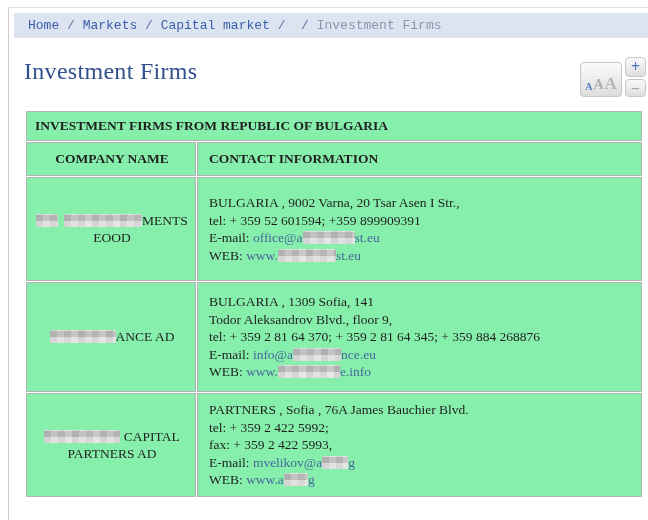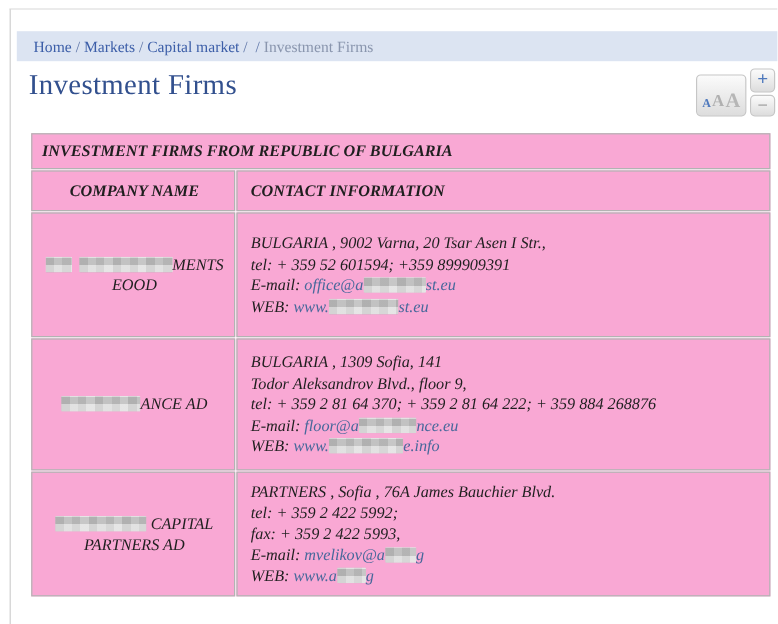--- a/index.html
+++ b/index.html
@@ -13,26 +13,27 @@
   }
   
   .frame {
     position:absolute; left:8px; top:7px; right:0; bottom:-4px;
     border-left:1px solid #cfcfcf;
     border-top:1px solid #dedede;
     pointer-events:none;
   }
   
   .breadcrumb {
-    position:absolute; left:14px; top:26px; right:0; height:25px;
+    position:absolute; left:14px; top:13px; right:0; height:25px;
     background:#dce4f2;
     display:flex; align-items:center;
     padding-left:14px;
     font-size:13px;
     white-space:pre;
+    font-family:Liberation Mono, monospace;
   }
   .breadcrumb a { text-decoration:none; color:#3c5ea8; cursor:pointer; }
   .breadcrumb .sep { color:#5f76a8; }
   .breadcrumb .current { color:#8a96ae; }
   
   .page-title {
     position:absolute; left:24px; top:58px;
     font-size:24px; font-weight:normal; color:#32508e;
     letter-spacing:0.3px;
   }
@@ -65,25 +66,24 @@
   }
   
   .table-wrap { position:absolute; left:25px; top:110px; width:618px; }
   table {
     width:100%;
     border-collapse:separate;
     border-spacing:1px;
   }
   td {
     border:1px solid #b3b3b3;
-    background:#f9a8d4;
+    background:#86efac;
     vertical-align:middle;
     font-size:13.5px;
     line-height:17.5px;
-    font-style:italic;
   }
   tr.caption-row td { height:30px; font-weight:bold; padding:2px 6px 2px 8px; font-size:13.5px; }
   tr.head-row td   { height:34px; font-weight:bold; }
   td.col-company { width:170px; padding:6px 6px 6px 8px;text-align:center; }
   td.col-contact { padding:6px 24px 6px 11px; }
   tbody.rows tr:nth-child(1) td { height:104px; }
   tbody.rows tr:nth-child(2) td { height:110px; }
   tbody.rows tr:nth-child(3) td { height:104px; }
   .line { white-space:pre-wrap; }
   .lnk { color:#47689b; cursor:pointer; }
@@ -141,22 +141,22 @@
             <div class="line"><span>WEB: </span><span class="lnk">www.</span><span class="rd" style="width: 58px;"></span><span class="lnk">st.eu</span></div>
           </td>
         </tr>
         <tr>
           <td class="col-company">
             <div class="line"><span class="rd" style="width: 66px;"></span><span>ANCE AD</span></div>
           </td>
           <td class="col-contact">
             <div class="line"><span>BULGARIA , 1309 Sofia, 141</span></div>
             <div class="line"><span>Todor Aleksandrov Blvd., floor 9,</span></div>
-            <div class="line"><span>tel: + 359 2 81 64 370; + 359 2 81 64 222; + 359 884 268876</span></div>
-            <div class="line"><span>E-mail: </span><span class="lnk">floor@a</span><span class="rd" style="width: 48px;"></span><span class="lnk">nce.eu</span></div>
+            <div class="line"><span>tel: + 359 2 81 64 370; + 359 2 81 64 345; + 359 884 268876</span></div>
+            <div class="line"><span>E-mail: </span><span class="lnk">info@a</span><span class="rd" style="width: 48px;"></span><span class="lnk">nce.eu</span></div>
             <div class="line"><span>WEB: </span><span class="lnk">www.</span><span class="rd" style="width: 62px;"></span><span class="lnk">e.info</span></div>
           </td>
         </tr>
         <tr>
           <td class="col-company">
             <div class="line"><span class="rd" style="width: 76px;"></span><span> CAPITAL</span></div>
             <div class="line"><span>PARTNERS AD</span></div>
           </td>
           <td class="col-contact">
             <div class="line"><span>PARTNERS , Sofia , 76A James Bauchier Blvd.</span></div>

